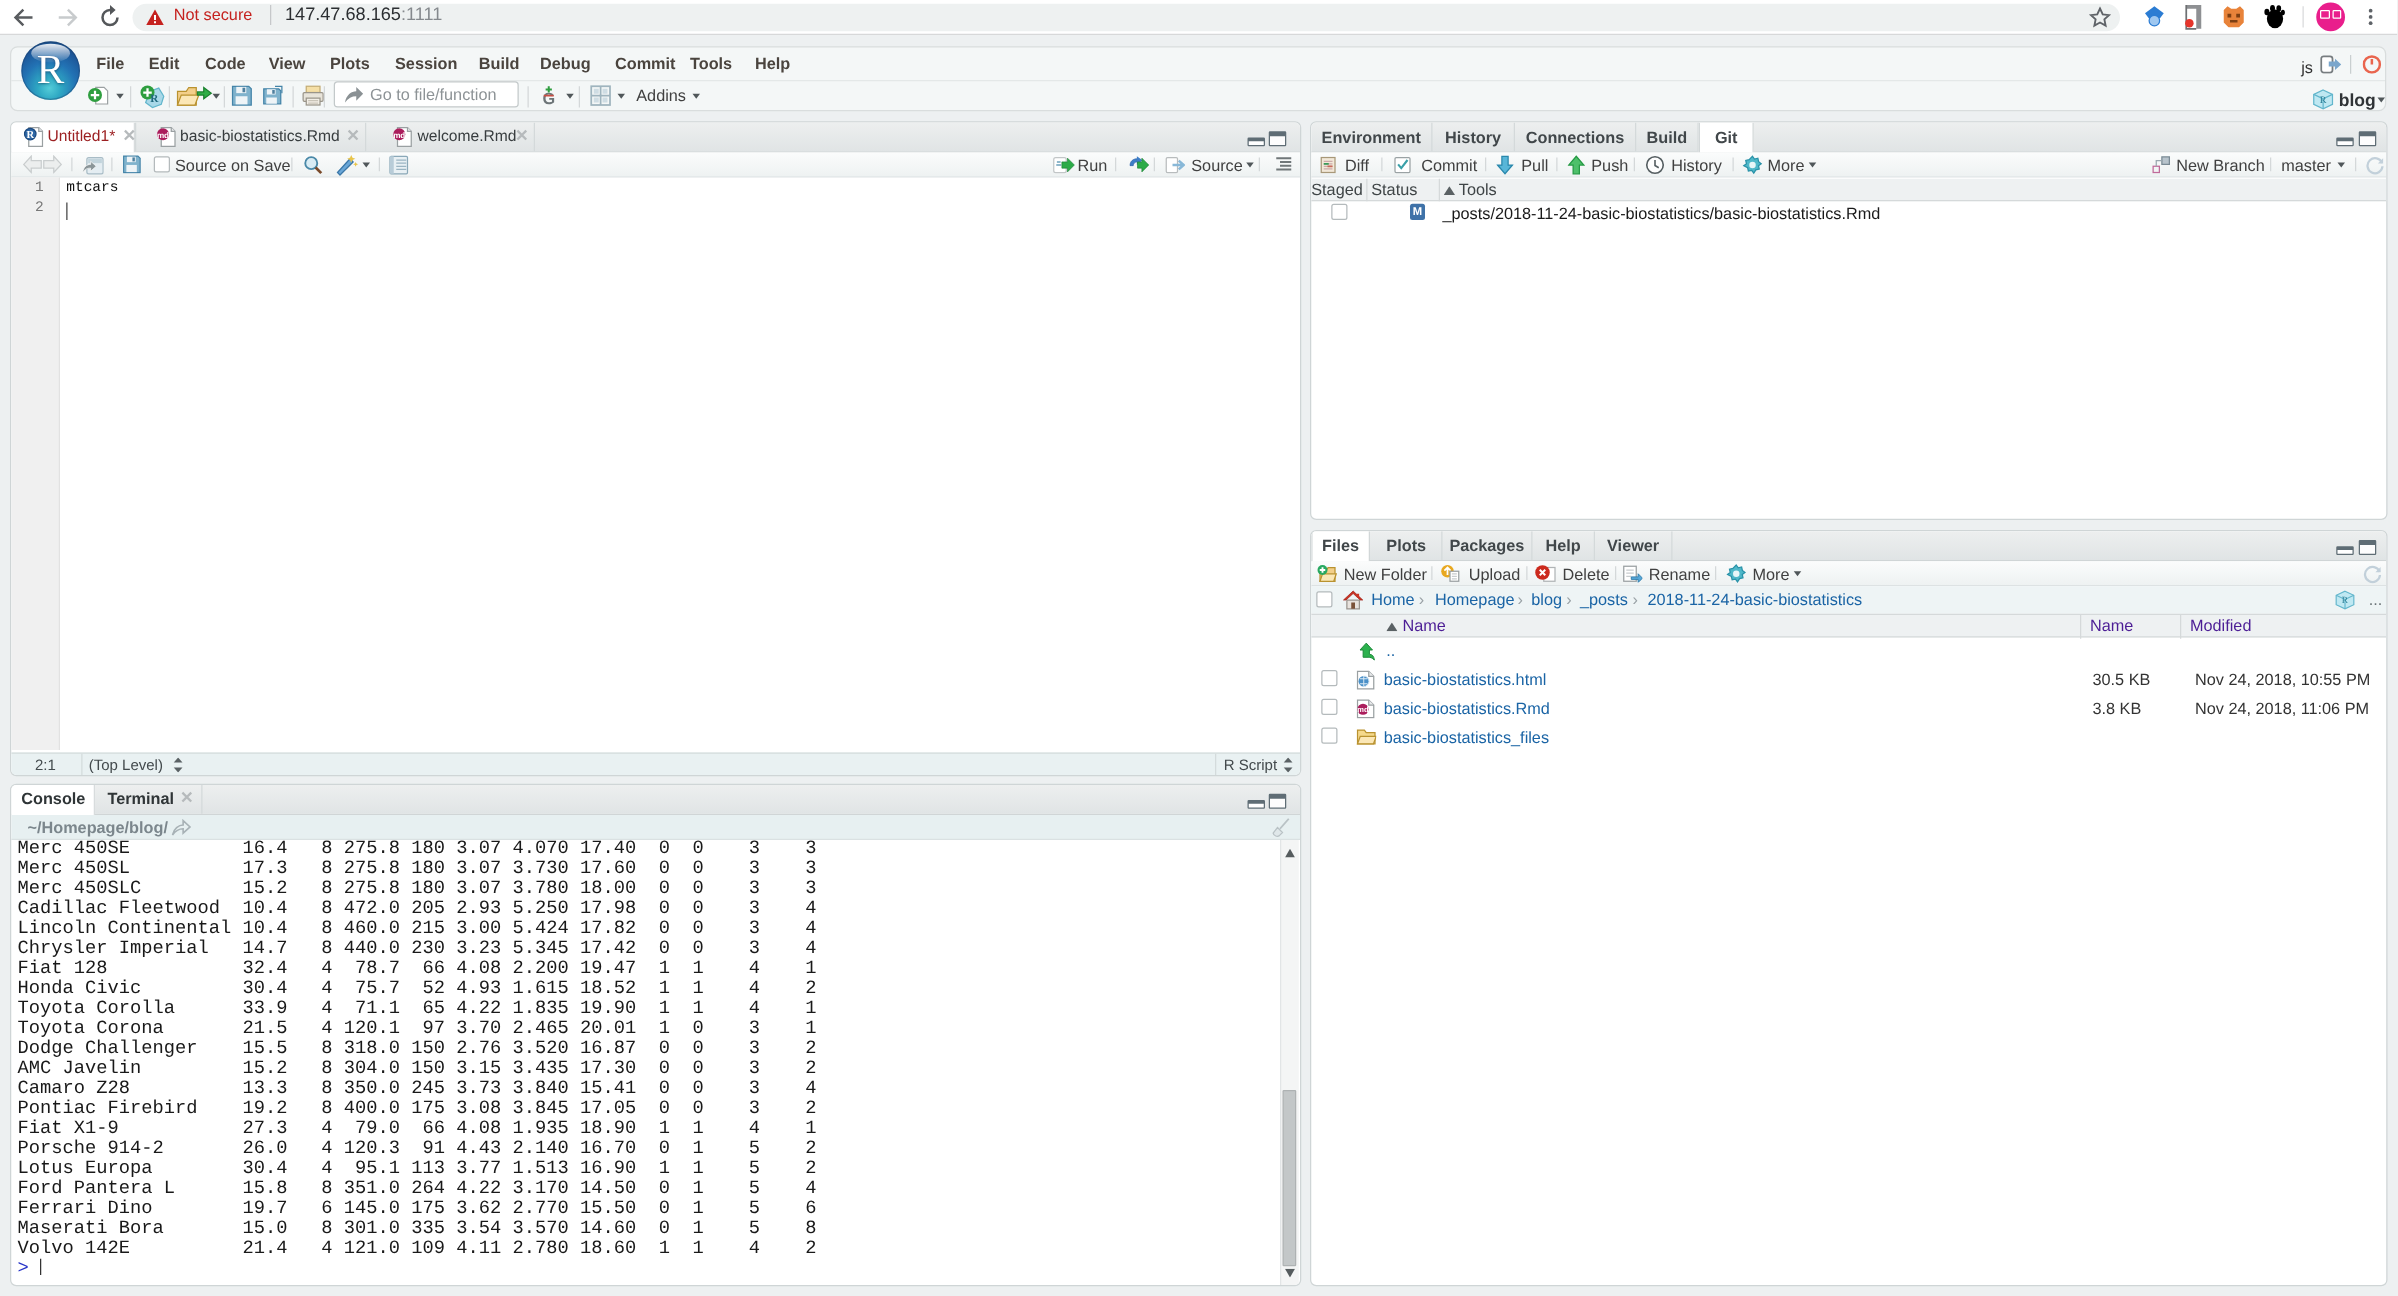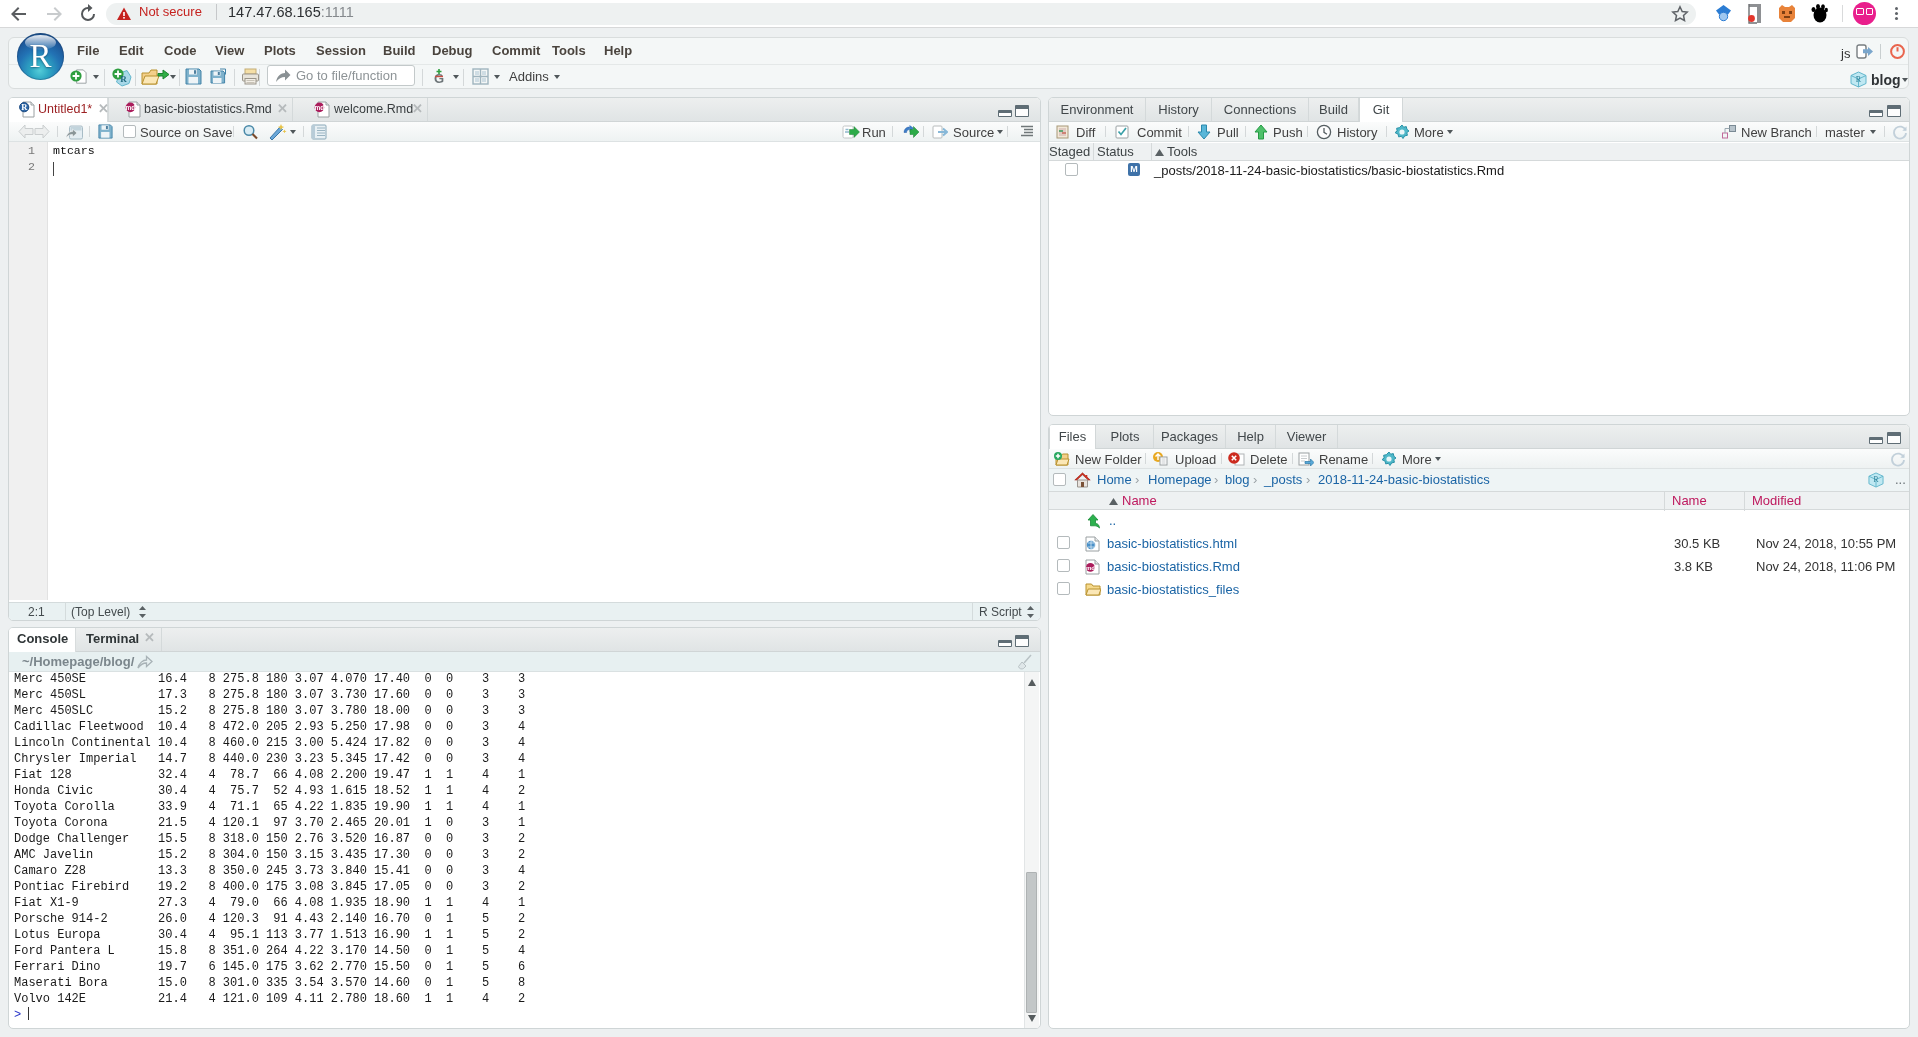--- a/index.html
+++ b/index.html
@@ -2,21 +2,21 @@
 <html><head>
 <meta charset="utf-8">
 <style>
 *{margin:0;padding:0;box-sizing:border-box}
 html,body{width:1918px;height:1037px;overflow:hidden}
 body{font-family:"Liberation Sans",sans-serif;background:#edf0f1;position:relative}
 .abs{position:absolute}
 .sep{position:absolute;width:1px;background:#d4d8d9;top:4px;bottom:4px}
 .pane{position:absolute;background:#fff;border:1px solid #cfd5d6;border-radius:5px;overflow:hidden}
 .tabbar{position:absolute;left:0;right:0;top:0;height:24px;background:linear-gradient(#edefef,#e0e4e5);border-bottom:1px solid #d0d5d6}
-.tab{position:absolute;top:0;height:23px;line-height:23px;font-size:13px;color:#41474a;font-weight:400;text-align:center}
+.tab{position:absolute;top:0;height:23px;line-height:23px;font-size:13px;color:#41474a;font-weight:700;text-align:center}
 .tab.on{background:#fff;border-left:1px solid #d2d7d8;border-right:1px solid #d2d7d8;height:24px}
 .etab{position:absolute;top:0;height:24px;line-height:23px;font-size:13px;color:#333;background:#eef1f1;border-right:1px solid #d8dcdd}
 .etab.on{background:#fff;height:24px}
 .toolbar{position:absolute;left:0;right:0;top:24px;height:20px;background:linear-gradient(#fbfcfc,#eef2f2);border-bottom:1px solid #dde2e3;font-size:13px;color:#404040}
 .tbtxt{position:absolute;top:3px;font-size:13px;color:#404040}
 .caret{position:absolute;width:0;height:0;border-left:3.5px solid transparent;border-right:3.5px solid transparent;border-top:4.5px solid #50575a}
 .minmax{position:absolute;top:8px;width:13px;height:11px}
 .mini{position:absolute;left:0;top:5px;width:14px;height:7px;border:1.5px solid #5f6d75;border-top:3px solid #5f6d75;background:#fff;border-radius:1px}
 .maxi{position:absolute;left:0;top:0;width:14px;height:12px;border:1.5px solid #5f6d75;border-top:4px solid #5f6d75;background:#fdfdfd;border-radius:1px}
 .cbox{position:absolute;width:13px;height:13px;background:#fff;border:1px solid #b4babc;border-radius:2px}
@@ -327,21 +327,21 @@
   <div class="abs" style="left:0;right:0;top:24px;height:20px;background:#e7f0f1;border-bottom:1px solid #dae1e2">
     <span class="abs" style="left:13px;top:2px;font-size:13px;font-weight:700;color:#7b868c">~/Homepage/blog/</span>
     <svg class="abs" style="left:128px;top:3px" width="16" height="14" viewBox="0 0 16 14">
         <path d="M1 13C2 8 6 5 9.5 5V1.5L15 6.5 9.5 11.5V8C6.5 8 3.5 9.5 1 13z" fill="none" stroke="#a8b2b6" stroke-width="1.3"></path>
       </svg>
     <svg class="abs" style="left:1008px;top:2px" width="17" height="16" viewBox="0 0 17 16">
         <path d="M14 1l-7 8" stroke="#b9c2c5" stroke-width="1.5"></path>
         <path d="M5 8l4 4-2.5 2.5C5 15.5 2 15 1.5 12.5z" fill="#dfe7e9" stroke="#b9c2c5"></path>
       </svg>
   </div>
-  <pre class="abs mono" style="left:5px;top:43px;font-size:12px;line-height:16px;color:#191919">Merc 450SE          16.4   8 275.8 180 3.07 4.070 17.40  0  0    3    3
+  <pre class="abs mono" style="left:5px;top:43px;font-size:15px;line-height:16px;color:#191919">Merc 450SE          16.4   8 275.8 180 3.07 4.070 17.40  0  0    3    3
 Merc 450SL          17.3   8 275.8 180 3.07 3.730 17.60  0  0    3    3
 Merc 450SLC         15.2   8 275.8 180 3.07 3.780 18.00  0  0    3    3
 Cadillac Fleetwood  10.4   8 472.0 205 2.93 5.250 17.98  0  0    3    4
 Lincoln Continental 10.4   8 460.0 215 3.00 5.424 17.82  0  0    3    4
 Chrysler Imperial   14.7   8 440.0 230 3.23 5.345 17.42  0  0    3    4
 Fiat 128            32.4   4  78.7  66 4.08 2.200 19.47  1  1    4    1
 Honda Civic         30.4   4  75.7  52 4.93 1.615 18.52  1  1    4    2
 Toyota Corolla      33.9   4  71.1  65 4.22 1.835 19.90  1  1    4    1
 Toyota Corona       21.5   4 120.1  97 3.70 2.465 20.01  1  0    3    1
 Dodge Challenger    15.5   8 318.0 150 2.76 3.520 16.87  0  0    3    2
@@ -526,21 +526,21 @@
     <span class="abs link" style="left:215px;top:3px">_posts</span>
     <span class="abs chev" style="left:257px;top:3px">›</span>
     <span class="abs link" style="left:269px;top:3px">2018-11-24-basic-biostatistics</span>
     <svg class="abs" style="left:819px;top:3px" width="16" height="16" viewBox="0 0 17 17">
         <path d="M8.5 1 16 4.5v8L8.5 16 1 12.5v-8z" fill="#bfe8f2" stroke="#62b6cc"></path>
         <path d="M1 4.5 8.5 8 16 4.5M8.5 8v8" fill="none" stroke="#62b6cc"></path>
         <text x="8.5" y="11" font-size="8" fill="#2a7f96" text-anchor="middle" font-family="Liberation Serif">R</text>
       </svg>
     <span class="abs" style="left:846px;top:3px;color:#6a7276">...</span>
   </div>
-  <div class="abs" style="left:0;right:0;top:66px;height:19px;background:#eef1f2;border-top:1px solid #d5d9da;border-bottom:1px solid #d5d9da;font-size:13px;color:#be185d">
+  <div class="abs" style="left:0;right:0;top:66px;height:19px;background:#eef1f2;border-top:1px solid #d5d9da;border-bottom:1px solid #d5d9da;font-size:13px;color:#4c1d95">
     <svg class="abs" style="left:60px;top:6px" width="9" height="7" viewBox="0 0 9 7">
         <path d="M4.5 0 9 7H0z" fill="#5a6164"></path>
       </svg>
     <span class="abs" style="left:73px;top:1px">Name</span>
     <div class="abs" style="left:615px;top:0;width:1px;height:19px;background:#d5d9da"></div>
     <span class="abs" style="left:623px;top:1px">Name</span>
     <div class="abs" style="left:695px;top:0;width:1px;height:19px;background:#d5d9da"></div>
     <span class="abs" style="left:703px;top:1px">Modified</span>
   </div>
   <div class="abs" style="left:0;right:0;top:85px;font-size:13px" id="filerows">

